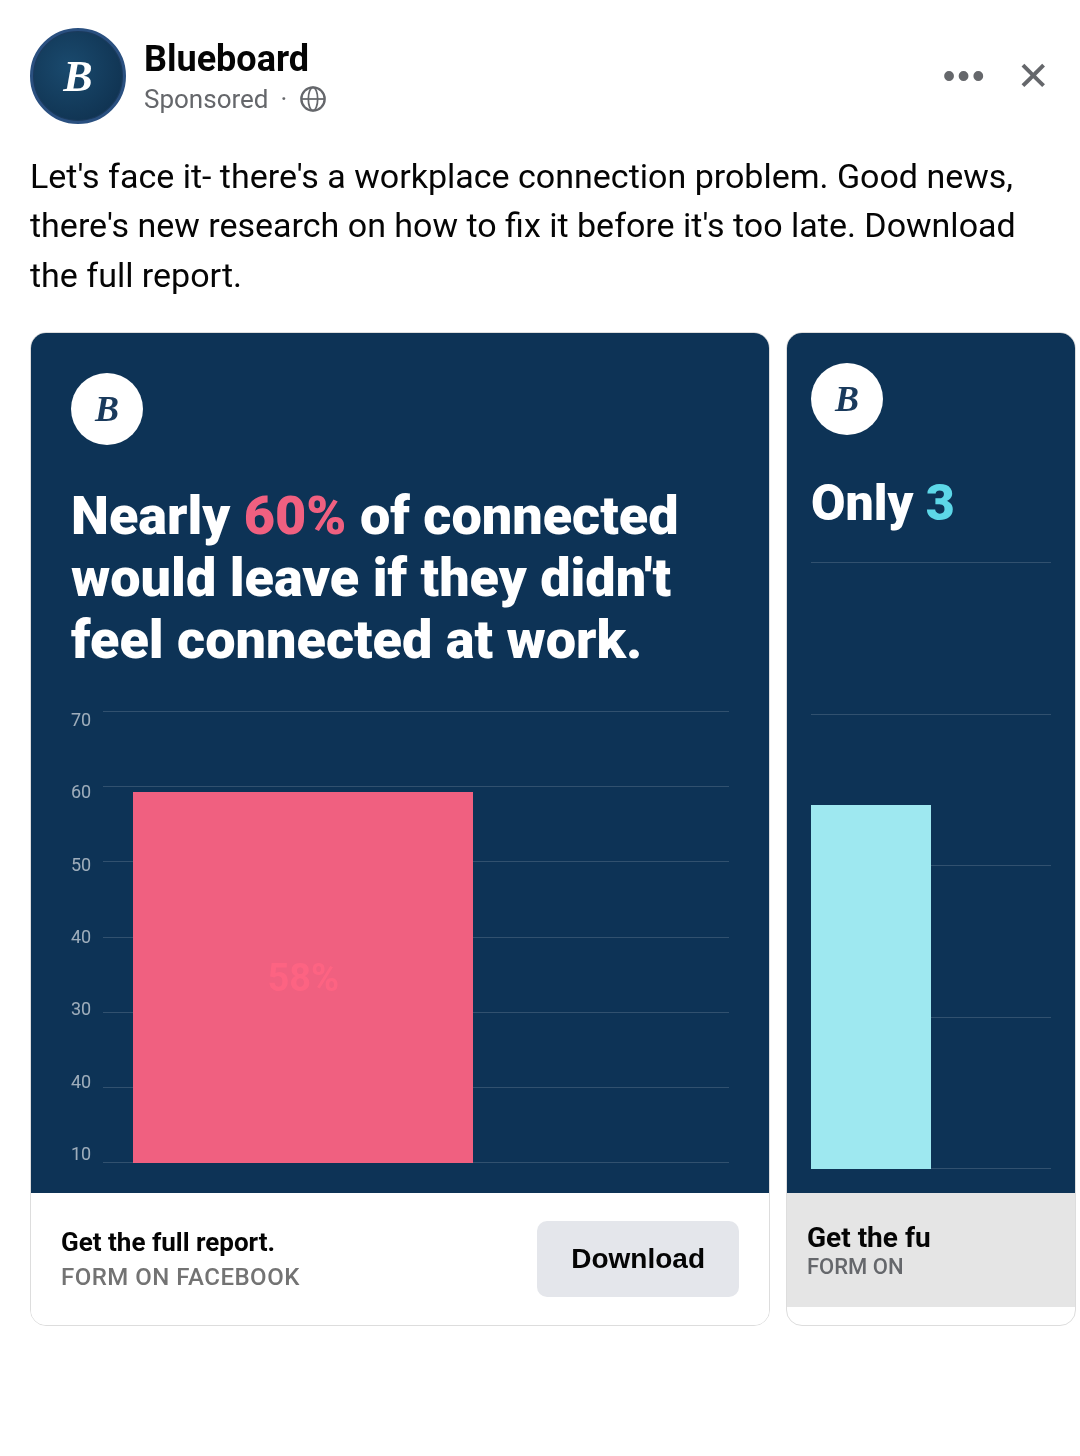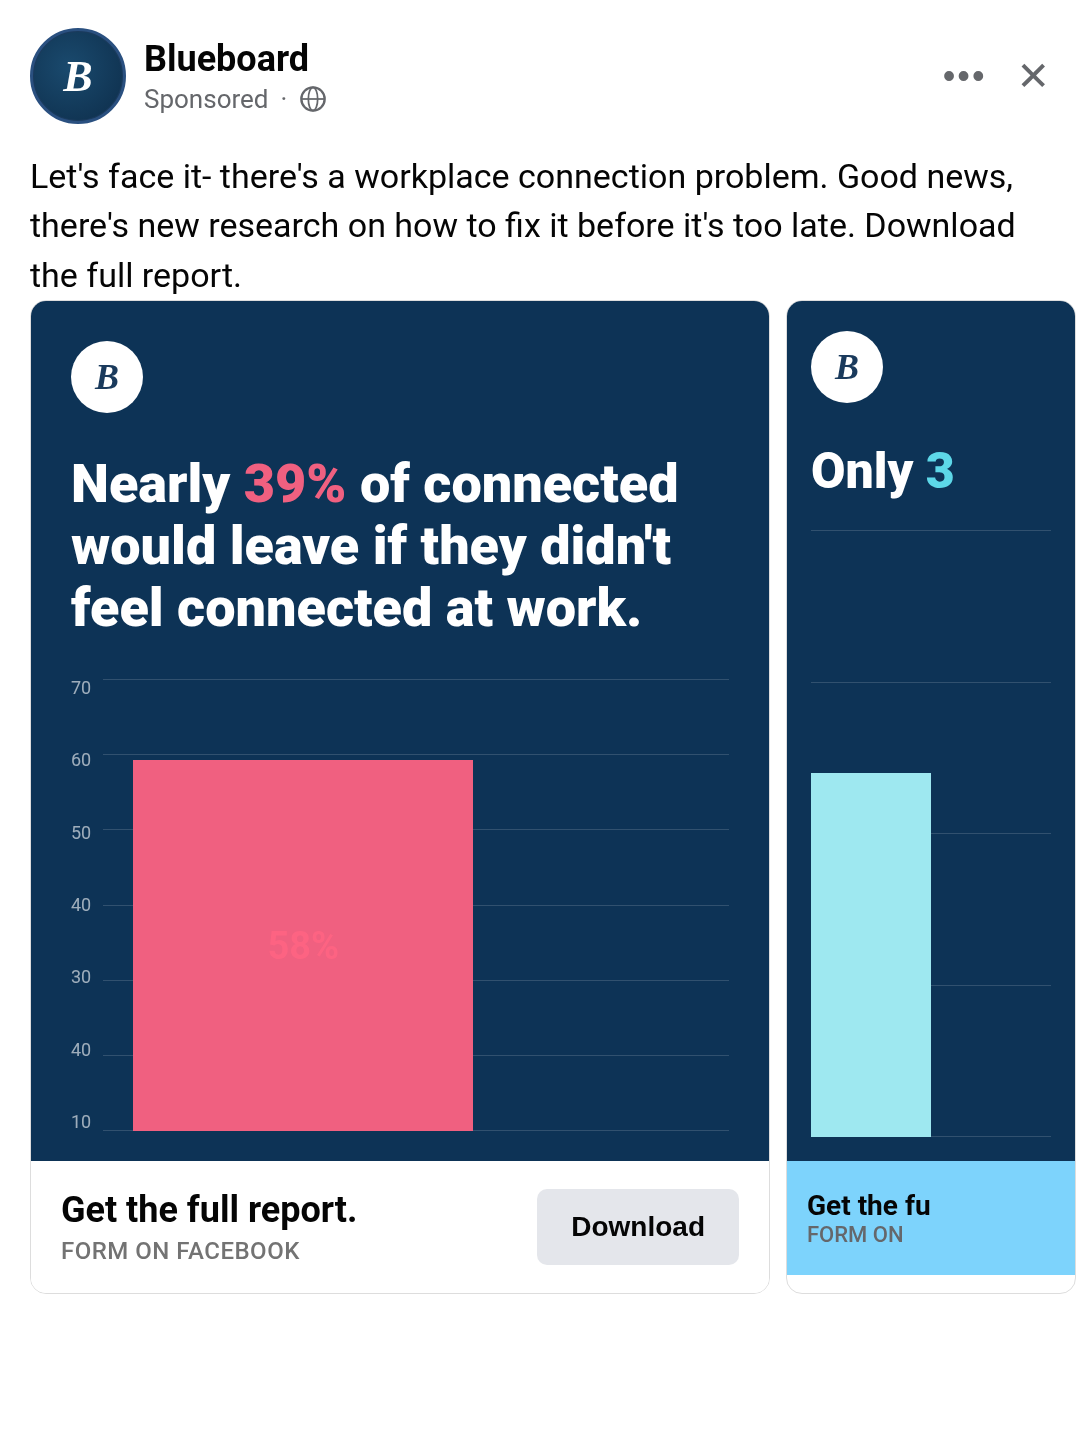--- a/index.html
+++ b/index.html
@@ -100,20 +100,21 @@
       background: none;
       border: none;
       font-weight: 300;
     }
 
     
     .post-text {
       font-size: 34px;
       line-height: 1.45;
       color: #050505;
+      margin-bottom: 32px;
     }
 
     
     .cards-container {
       display: flex;
       gap: 16px;
       overflow: hidden;
       margin-left: -30px;
       margin-right: -30px;
       padding-left: 30px;
@@ -236,21 +237,21 @@
       display: flex;
       align-items: center;
       justify-content: space-between;
     }
     .card-footer-left {
       display: flex;
       flex-direction: column;
       gap: 6px;
     }
     .footer-title {
-      font-size: 36px;
+      font-size: 26px;
       font-weight: 700;
       color: #050505;
     }
     .footer-sub {
       font-size: 24px;
       color: #737373;
       font-weight: 500;
       text-transform: uppercase;
       letter-spacing: 0.5px;
     }
@@ -290,21 +291,21 @@
       align-items: flex-end;
       margin-top: 30px;
     }
     .bar-cyan {
       background: #9ee8f0;
       width: 120px;
       height: 60%;
       position: relative;
     }
     .card-footer-secondary {
-      background: #7dd3fc;
+      background: #e5e5e5;
       padding: 28px 20px;
     }
     .footer-title-secondary {
       font-size: 28px;
       font-weight: 700;
       color: #050505;
     }
     .footer-sub-secondary {
       font-size: 22px;
       color: #65676b;
@@ -348,21 +349,21 @@
   <div class="cards-container">
 
     <div class="ad-card ad-card-main">
       <div class="card-image">
 
         <div class="card-logo">
           <span class="card-logo-b">B</span>
         </div>
 
         <div class="card-headline">
-          <span>Nearly </span><span class="highlight">39%</span><span> of connected would leave if they didn't feel connected at work.</span>
+          <span>Nearly </span><span class="highlight">60%</span><span> of connected would leave if they didn't feel connected at work.</span>
         </div>
 
         <div class="chart-area">
           <div class="chart-y-labels">
             <span class="chart-y-label">10</span>
             <span class="chart-y-label">40</span>
             <span class="chart-y-label">30</span>
             <span class="chart-y-label">40</span>
             <span class="chart-y-label">50</span>
             <span class="chart-y-label">60</span>

